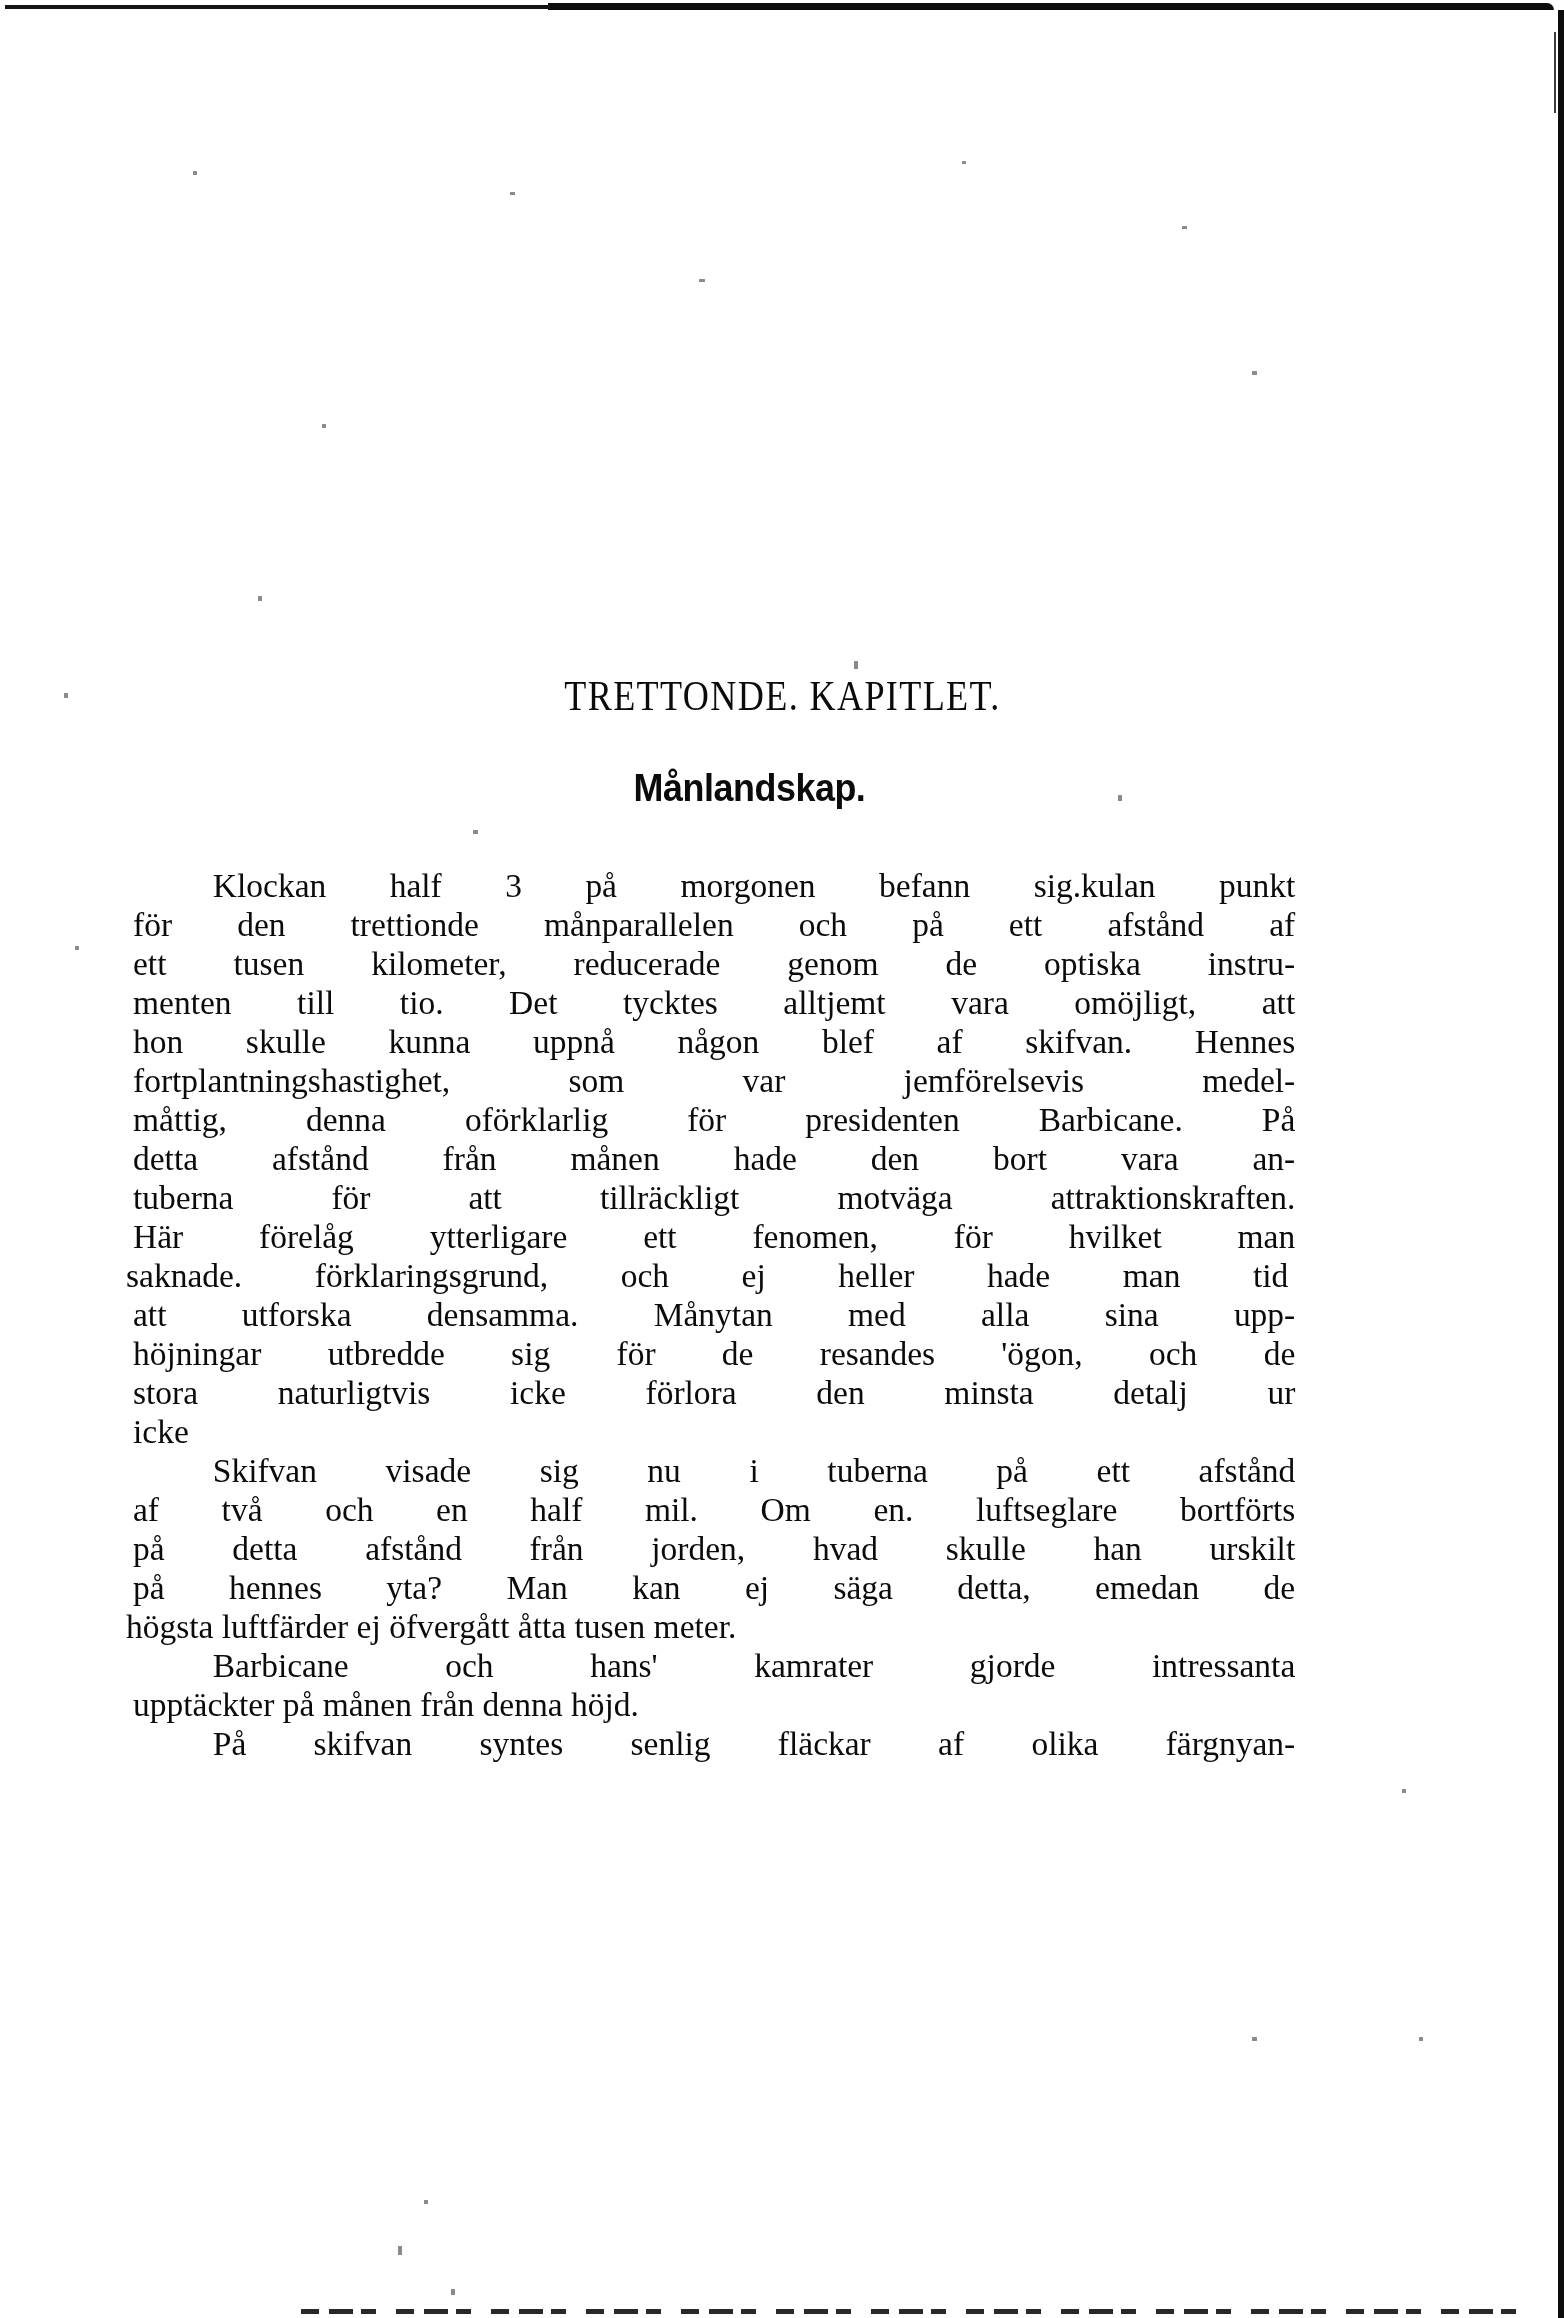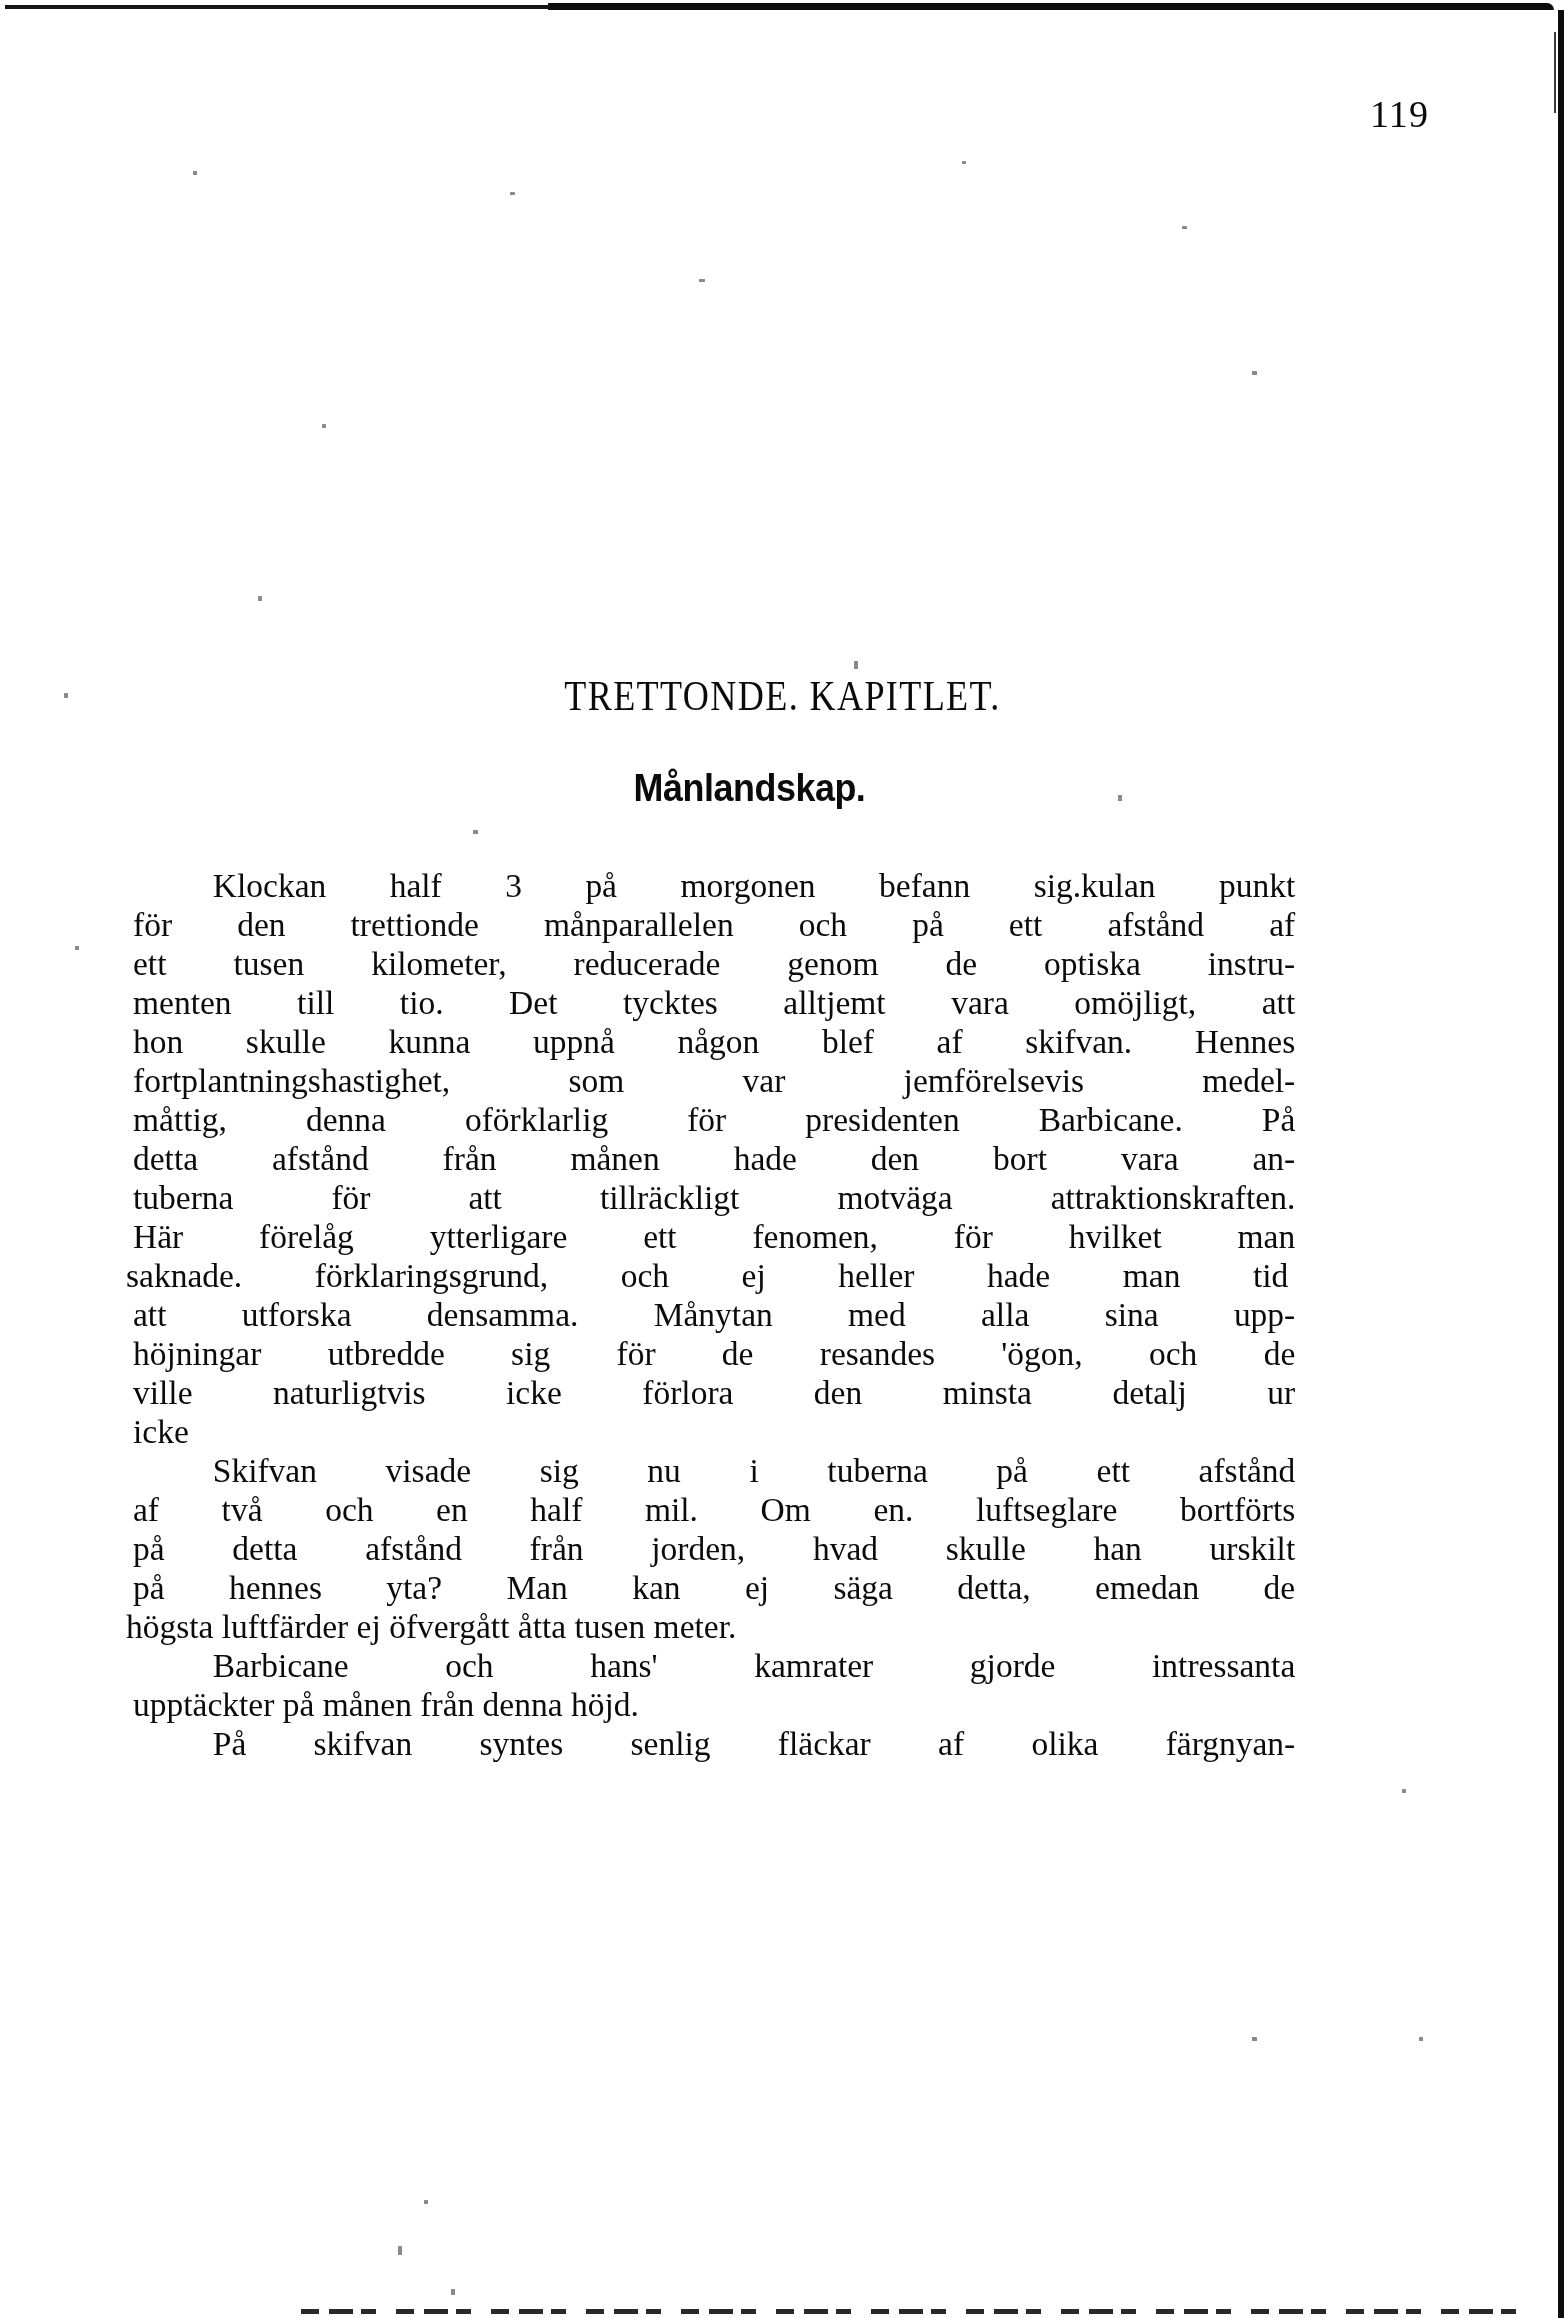--- a/index.html
+++ b/index.html
@@ -148,21 +148,20 @@
 </head>
 <body>
 
 <div class="page">
 
   <div class="scan-edge-top"></div>
   <div class="scan-edge-right"></div>
   <div class="scan-edge-right-inner"></div>
   <div class="scan-edge-bottom"></div>
 
-  <div class="folio">119</div>
 
   <div class="chapter-title">TRETTONDE. KAPITLET.</div>
 
   <div class="chapter-subtitle">Månlandskap.</div>
 
   <div class="body-block" id="body-block">
       <div>
         <div class="line just indent">
           <span class="lead">Klockan</span>
           <span>half</span>
@@ -286,21 +285,21 @@
           <span>utbredde</span>
           <span>sig</span>
           <span>för</span>
           <span>de</span>
           <span>resandes</span>
           <span>'ögon,</span>
           <span>och</span>
           <span>de</span>
         </div>
         <div class="line just">
-          <span>ville</span>
+          <span>stora</span>
           <span>naturligtvis</span>
           <span>icke</span>
           <span>förlora</span>
           <span>den</span>
           <span>minsta</span>
           <span>detalj</span>
           <span>ur</span>
         </div>
         <div class="line left"><span>icke</span></div>
       </div>

